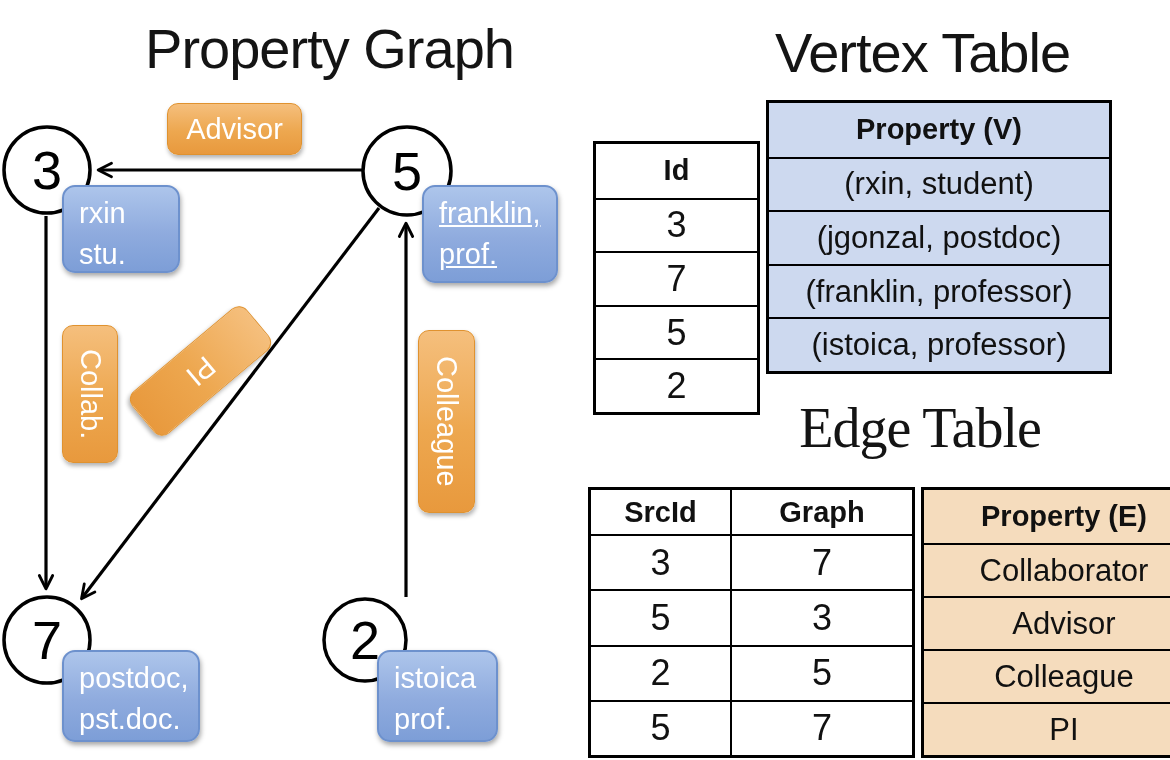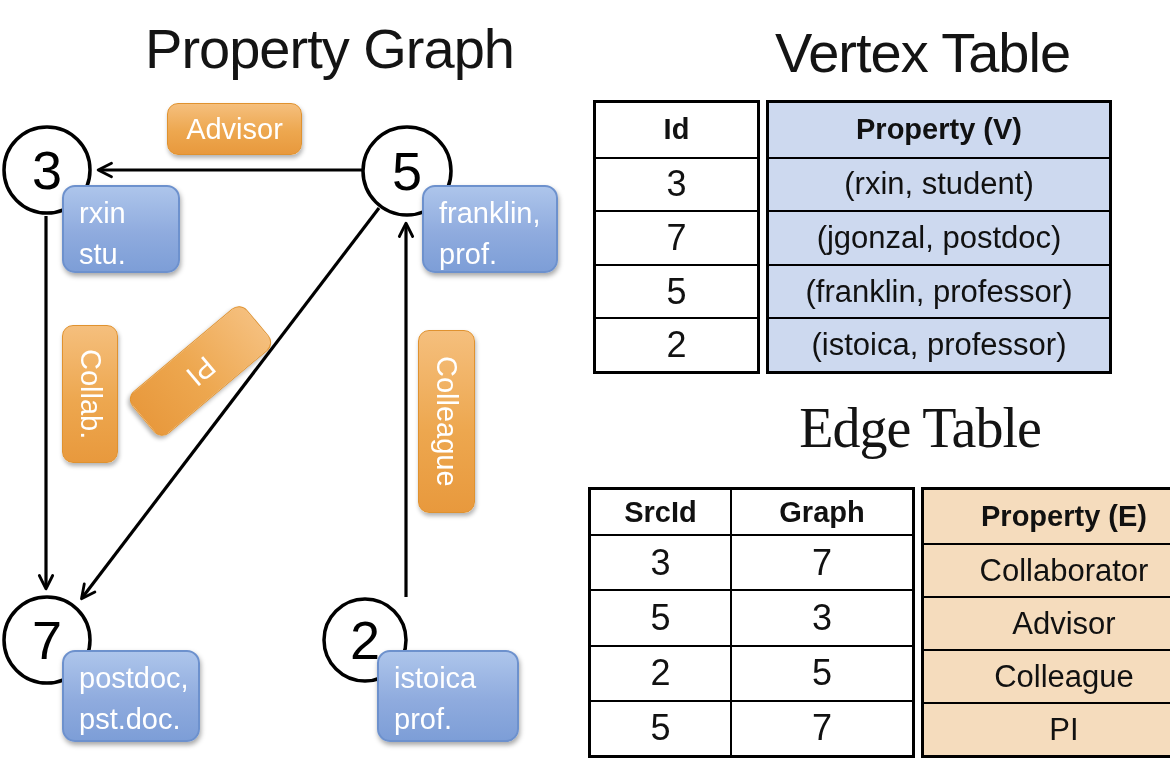--- a/index.html
+++ b/index.html
@@ -90,21 +90,21 @@
     white-space: nowrap;
   }
   .tcell.first { border-top: none; }
   .tcell.hdr { font-weight: 700; font-size: 29px; }
   .tcell.num { font-size: 36px; }
   .bg-blue { background: #cdd9ef; }
   .bg-tan  { background: #f5dcbd; }
 
   #vertex-table { left: 593px; top: 100px; height: 274px; }
   #vertex-table .tcol { grid-template-rows: repeat(5, 1fr); height: 274px; }
-  #vt-col-id   { width: 167px; }
+  #vt-col-id   { width: 167px; margin-top: 41px; }
   #vt-col-prop { width: 346px; }
 
   #edge-table { left: 588px; top: 487px; height: 271px; }
   #edge-table .tcol { height: 271px; }
   #et-col-ids  { width: 327px; grid-template-columns: 139px 182px; grid-auto-flow: row; }
   #et-col-prop { width: 286px; grid-template-rows: repeat(5, 1fr); }
   #et-col-ids .tcell.dst { border-left: 2.5px solid #000; }
 </style>
 </head>
 <body>
@@ -134,29 +134,29 @@
 
   <div class="node-num" style="left:4px;  top:127px; width:86px; height:86px;">3</div>
   <div class="node-num" style="left:363px; top:127px; width:88px; height:88px;">5</div>
   <div class="node-num" style="left:4px;  top:597px; width:86px; height:86px;">7</div>
   <div class="node-num" style="left:324px; top:599px; width:82px; height:82px;">2</div>
 
   <div class="vbox" style="left:62px; top:185px; width:118px; height:88px;">
     <div>rxin</div>
     <div>stu.</div>
   </div>
-  <div class="vbox" style="left:422px; top:185px; width:136px; height:88px;">
+  <div class="vbox" style="left:422px; top:185px; width:136px; height:98px;text-decoration:underline;">
     <div>franklin,</div>
     <div>prof.</div>
   </div>
   <div class="vbox" style="left:62px; top:650px; width:138px; height:92px;">
     <div>postdoc,</div>
     <div>pst.doc.</div>
   </div>
-  <div class="vbox" style="left:377px; top:650px; width:142px; height:92px;">
+  <div class="vbox" style="left:377px; top:650px; width:121px; height:92px;">
     <div>istoica</div>
     <div>prof.</div>
   </div>
 
   <div class="olabel" id="elabel-advisor" style="left:167px; top:103px; width:135px; height:52px;">Advisor</div>
   <div class="olabel vert" id="elabel-collab" style="left:62px; top:325px; width:56px; height:138px;">Collab.</div>
   <div class="olabel vert" id="elabel-pi" style="left:173px; top:296px; width:55px; height:150px;">PI</div>
   <div class="olabel vert" id="elabel-colleague" style="left:418px; top:330px; width:57px; height:183px;">Colleague</div>
 
   <div class="tbl" id="vertex-table">

